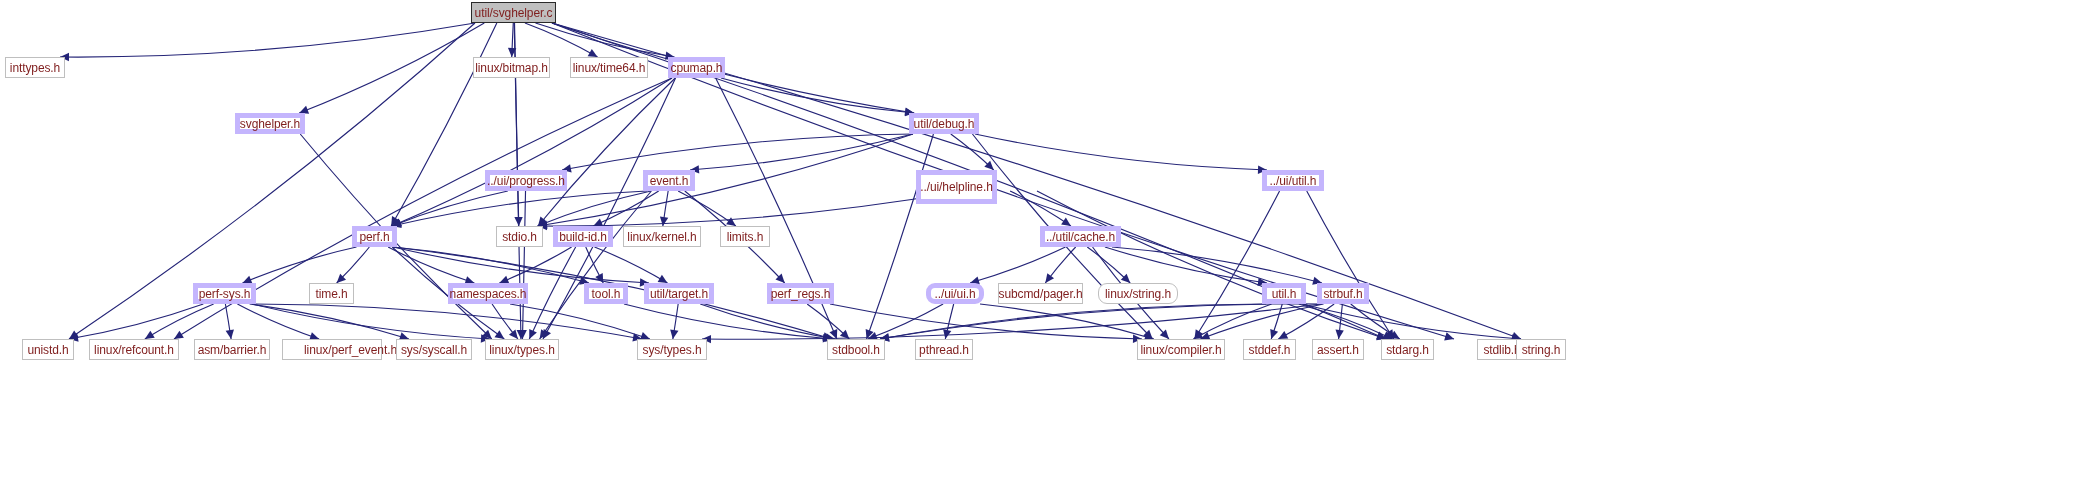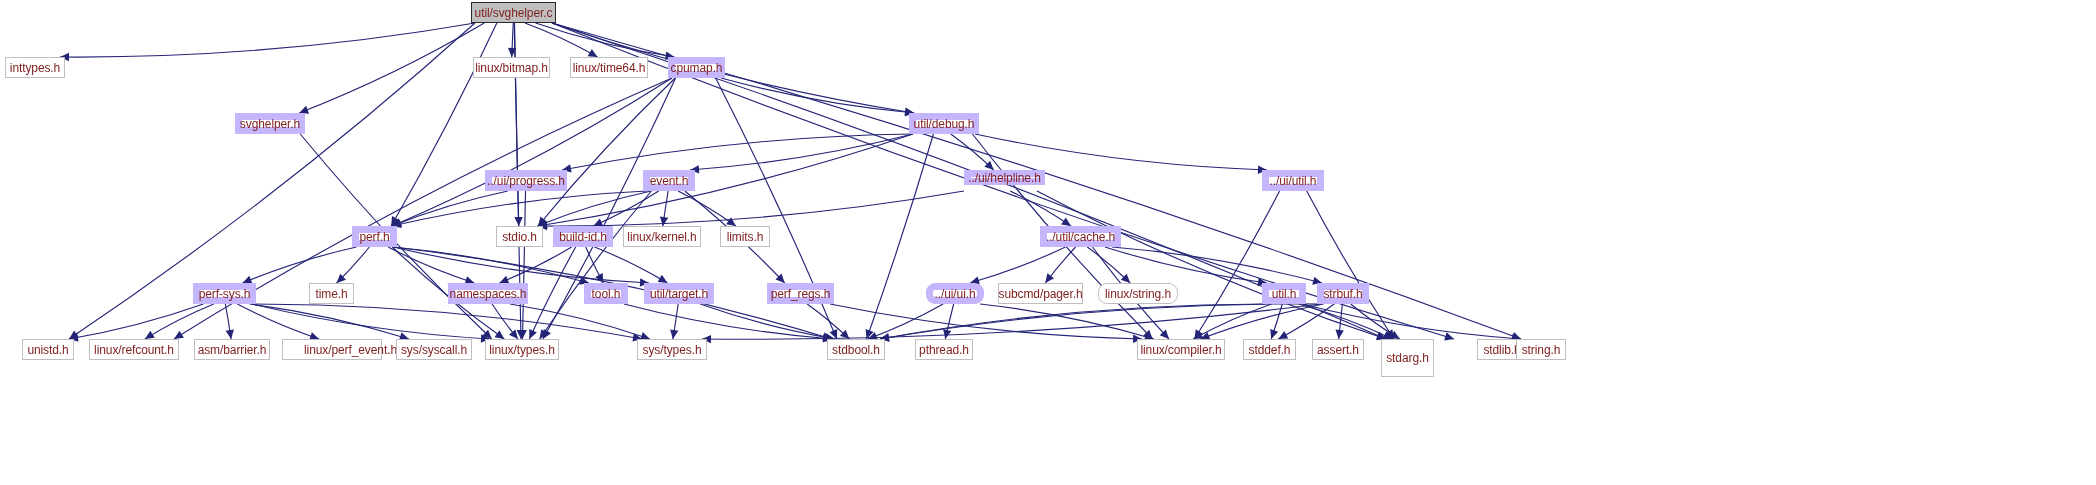--- a/index.html
+++ b/index.html
@@ -29,21 +29,21 @@
     justify-content: center;
     background: #ffffff;
     border: 1px solid #bfbfbf;
     color: #7f1d1d;
     font-size: 12px;
     line-height: 1;
     white-space: nowrap;
     letter-spacing: -0.1px;
   }
   .node.strong {
-    border: 7px solid #c4b5fd;
+    border: 5px solid #c4b5fd;
   }
   .node.root {
     background: #bfbfbf;
     border: 1px solid #2a2a2a;
   }
   .edge {
     fill: none;
     stroke: #242477;
     stroke-width: 1.15px;
   }
@@ -233,21 +233,21 @@
   <div id="node-layer">
       <div class="node root" style="left: 471px; top: 2px; width: 85px; height: 21px;">util/svghelper.c</div>
       <div class="node " style="left: 5px; top: 57px; width: 60px; height: 21px;">inttypes.h</div>
       <div class="node " style="left: 473px; top: 57px; width: 77px; height: 21px;">linux/bitmap.h</div>
       <div class="node " style="left: 570px; top: 57px; width: 78px; height: 21px;">linux/time64.h</div>
       <div class="node strong" style="left: 668px; top: 57px; width: 57px; height: 21px;">cpumap.h</div>
       <div class="node strong" style="left: 235px; top: 113px; width: 70px; height: 21px;">svghelper.h</div>
       <div class="node strong" style="left: 909px; top: 113px; width: 70px; height: 21px;">util/debug.h</div>
       <div class="node strong" style="left: 485px; top: 170px; width: 82px; height: 21px;">../ui/progress.h</div>
       <div class="node strong" style="left: 643px; top: 170px; width: 52px; height: 21px;">event.h</div>
-      <div class="node strong" style="left: 964px; top: 170px; width: 81px; height: 15px;">../ui/helpline.h</div>
+      <div class="node strong" style="left: 916px; top: 170px; width: 81px; height: 34px;">../ui/helpline.h</div>
       <div class="node strong" style="left: 1262px; top: 170px; width: 62px; height: 21px;">../ui/util.h</div>
       <div class="node strong" style="left: 352px; top: 226px; width: 45px; height: 21px;">perf.h</div>
       <div class="node " style="left: 496px; top: 226px; width: 47px; height: 21px;">stdio.h</div>
       <div class="node strong" style="left: 553px; top: 226px; width: 60px; height: 21px;">build-id.h</div>
       <div class="node " style="left: 623px; top: 226px; width: 78px; height: 21px;">linux/kernel.h</div>
       <div class="node " style="left: 720px; top: 226px; width: 50px; height: 21px;">limits.h</div>
       <div class="node strong" style="left: 1040px; top: 226px; width: 81px; height: 21px;">../util/cache.h</div>
       <div class="node strong" style="left: 193px; top: 283px; width: 63px; height: 21px;">perf-sys.h</div>
       <div class="node " style="left: 309px; top: 283px; width: 45px; height: 21px;">time.h</div>
       <div class="node strong" style="left: 448px; top: 283px; width: 80px; height: 21px;">namespaces.h</div>
@@ -264,17 +264,17 @@
       <div class="node " style="left: 194px; top: 339px; width: 76px; height: 21px;">asm/barrier.h</div>
       <div class="node " style="left: 282px; top: 339px; width: 100px; height: 21px; padding-left: 37px;">linux/perf_event.h</div>
       <div class="node " style="left: 396px; top: 339px; width: 76px; height: 21px;">sys/syscall.h</div>
       <div class="node " style="left: 485px; top: 339px; width: 74px; height: 21px;">linux/types.h</div>
       <div class="node " style="left: 637px; top: 339px; width: 70px; height: 21px;">sys/types.h</div>
       <div class="node " style="left: 827px; top: 339px; width: 58px; height: 21px;">stdbool.h</div>
       <div class="node " style="left: 915px; top: 339px; width: 58px; height: 21px;">pthread.h</div>
       <div class="node " style="left: 1137px; top: 339px; width: 88px; height: 21px;">linux/compiler.h</div>
       <div class="node " style="left: 1243px; top: 339px; width: 53px; height: 21px;">stddef.h</div>
       <div class="node " style="left: 1312px; top: 339px; width: 52px; height: 21px;">assert.h</div>
-      <div class="node " style="left: 1381px; top: 339px; width: 53px; height: 38px;">stdarg.h</div>
+      <div class="node " style="left: 1381px; top: 339px; width: 53px; height: 21px;">stdarg.h</div>
       <div class="node " style="left: 1449px; top: 339px; width: 50px; height: 21px; margin-left: 28px;">stdlib.h</div>
       <div class="node " style="left: 1516px; top: 339px; width: 50px; height: 21px;">string.h</div>
     </div>
 </div>
 
 </body></html>

